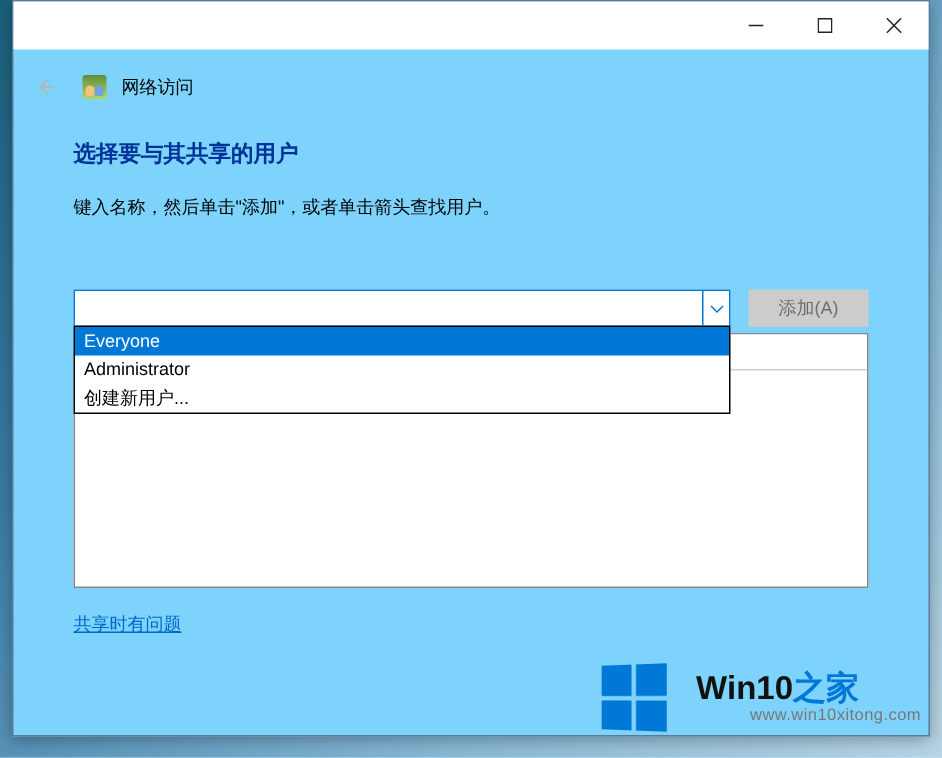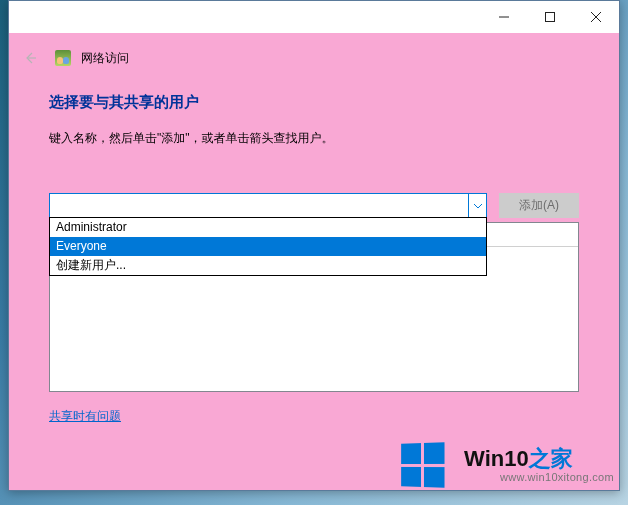--- a/index.html
+++ b/index.html
@@ -11,21 +11,21 @@
       height: 505px;
       overflow: hidden;
       position: relative;
     }
     .window {
       position: absolute;
       top: 0;
       left: 8px;
       right: 8px;
       bottom: 14px;
-      background: #f9a8d4;
+      background: #7dd3fc;
       border: 1px solid #5a7a9a;
       box-shadow: 0 2px 10px rgba(0,0,0,0.3);
       display: flex;
       flex-direction: column;
     }
     .titlebar {
       height: 32px;
       display: flex;
       justify-content: flex-end;
       align-items: stretch;
@@ -235,22 +235,22 @@
     <div class="combo-row">
       <div class="combo-wrap">
         <input class="combo-input" type="text" value="" style="">
         <div class="combo-btn">
           <svg width="10" height="8">
               <polyline points="1,2 5,6 9,2"></polyline>
             </svg>
         </div>
 
         <div class="dropdown-list">
+          <div class="dd-item selected">Everyone</div>
           <div class="dd-item">Administrator</div>
-          <div class="dd-item selected">Everyone</div>
           <div class="dd-item">创建新用户...</div>
         </div>
       </div>
       <button class="add-btn" disabled="">添加(A)</button>
     </div>
 
     <div class="list-region">
       <div class="list-header">
         <div class="col"></div>
         <div class="col"></div>

